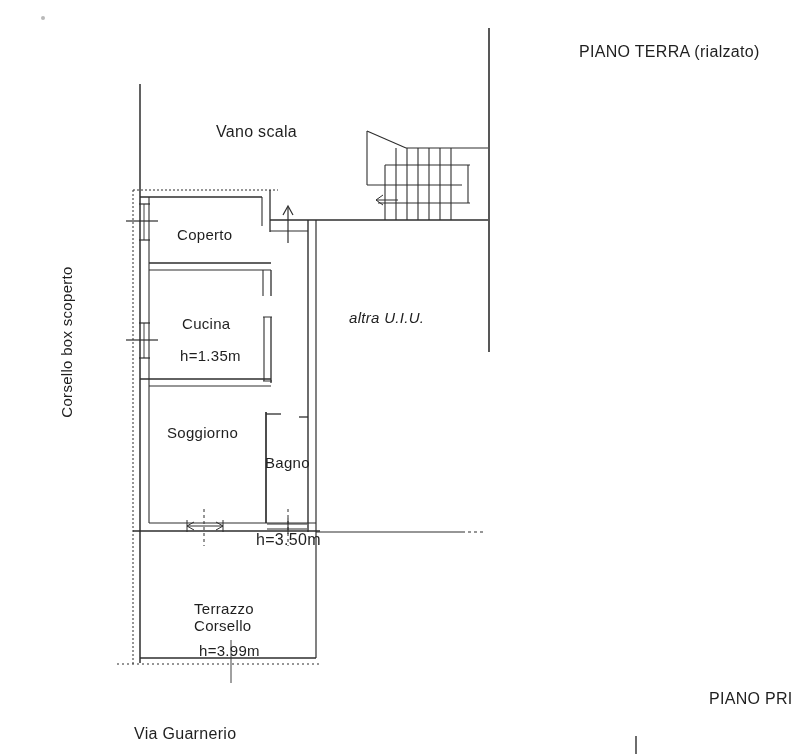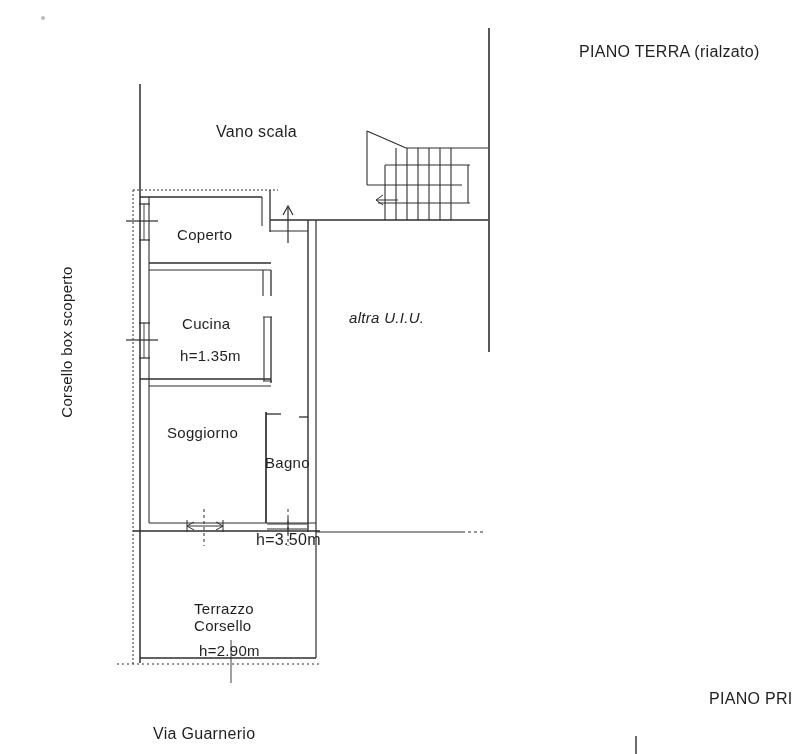--- a/index.html
+++ b/index.html
@@ -159,18 +159,18 @@
   <span class="lbl" style="left:349px;top:309px;font-style:italic;">altra U.I.U.</span>
   <span class="lbl" style="left:167px;top:424px;">Soggiorno</span>
   <span class="lbl" style="left:265px;top:454px;">Bagno</span>
   <span class="lbl big" style="left:208px;top:531px;margin-left:48px;">h=3.50m</span>
 
   <div class="lbl" style="left:194px;top:584px;margin-top:16px;">
     <span>Terrazzo</span><br>
     <span>Corsello</span>
   </div>
 
-  <span class="lbl" style="left:199px;top:642px;">h=2.90m</span>
+  <span class="lbl" style="left:199px;top:642px;">h=3.99m</span>
   <span class="lbl rot" style="left:66px;top:342px;">Corsello box scoperto</span>
-  <span class="lbl big" style="left:153px;top:725px;">Via Guarnerio</span>
+  <span class="lbl big" style="left:134px;top:725px;">Via Guarnerio</span>
   <span class="lbl big" style="left:709px;top:690px;">PIANO PRIM</span>
 
 </div>
 
 </body></html>

